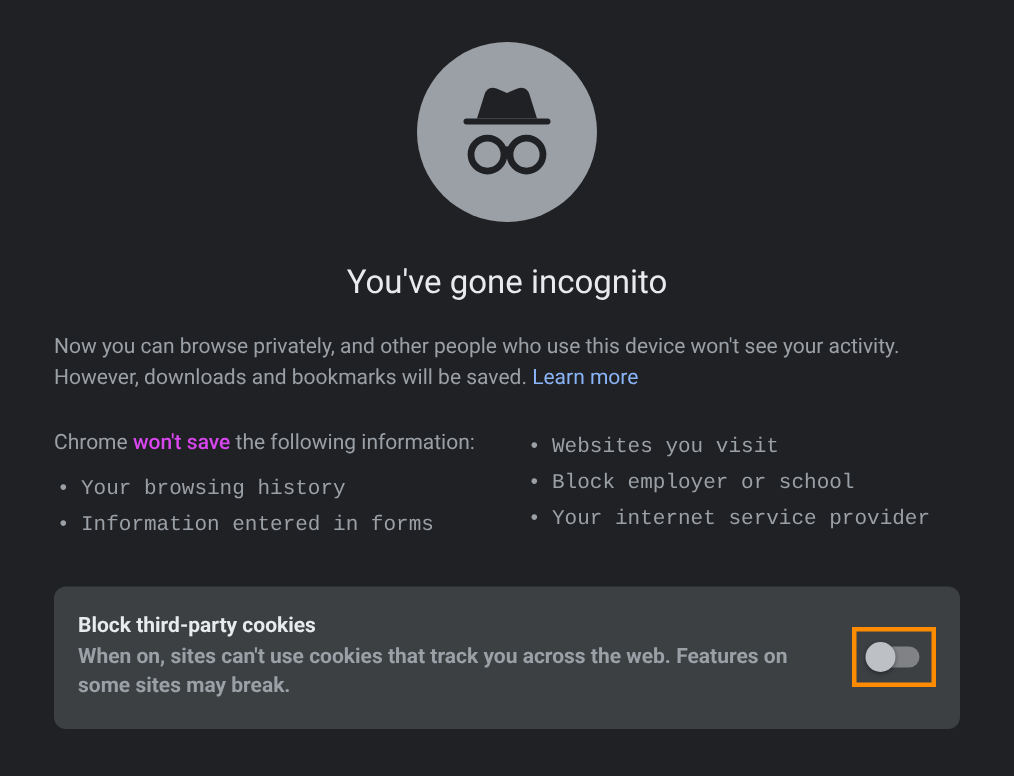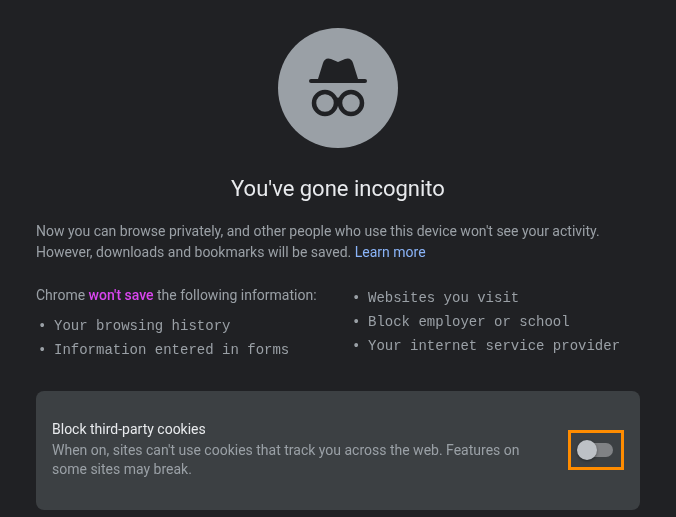--- a/index.html
+++ b/index.html
@@ -73,25 +73,26 @@
     .col li::before {
       content: "•";
       position: absolute;
       left: -16px;
       color: #9aa0a6;
     }
     .card {
       width: 100%;
       background: #3c4043;
       border-radius: 8px;
-      padding: 30px 16px;
+      padding: 18px 16px;
       margin-top: 28px;
       display: flex;
       align-items: center;
       gap: 16px;
+      font-weight: bold;
     }
     .card-text { flex: 1; }
     .card-title {
       font-size: 14px;
       color: #e8eaed;
       margin-bottom: 4px;
     }
     .card-desc {
       font-size: 14px;
       color: #9aa0a6;

